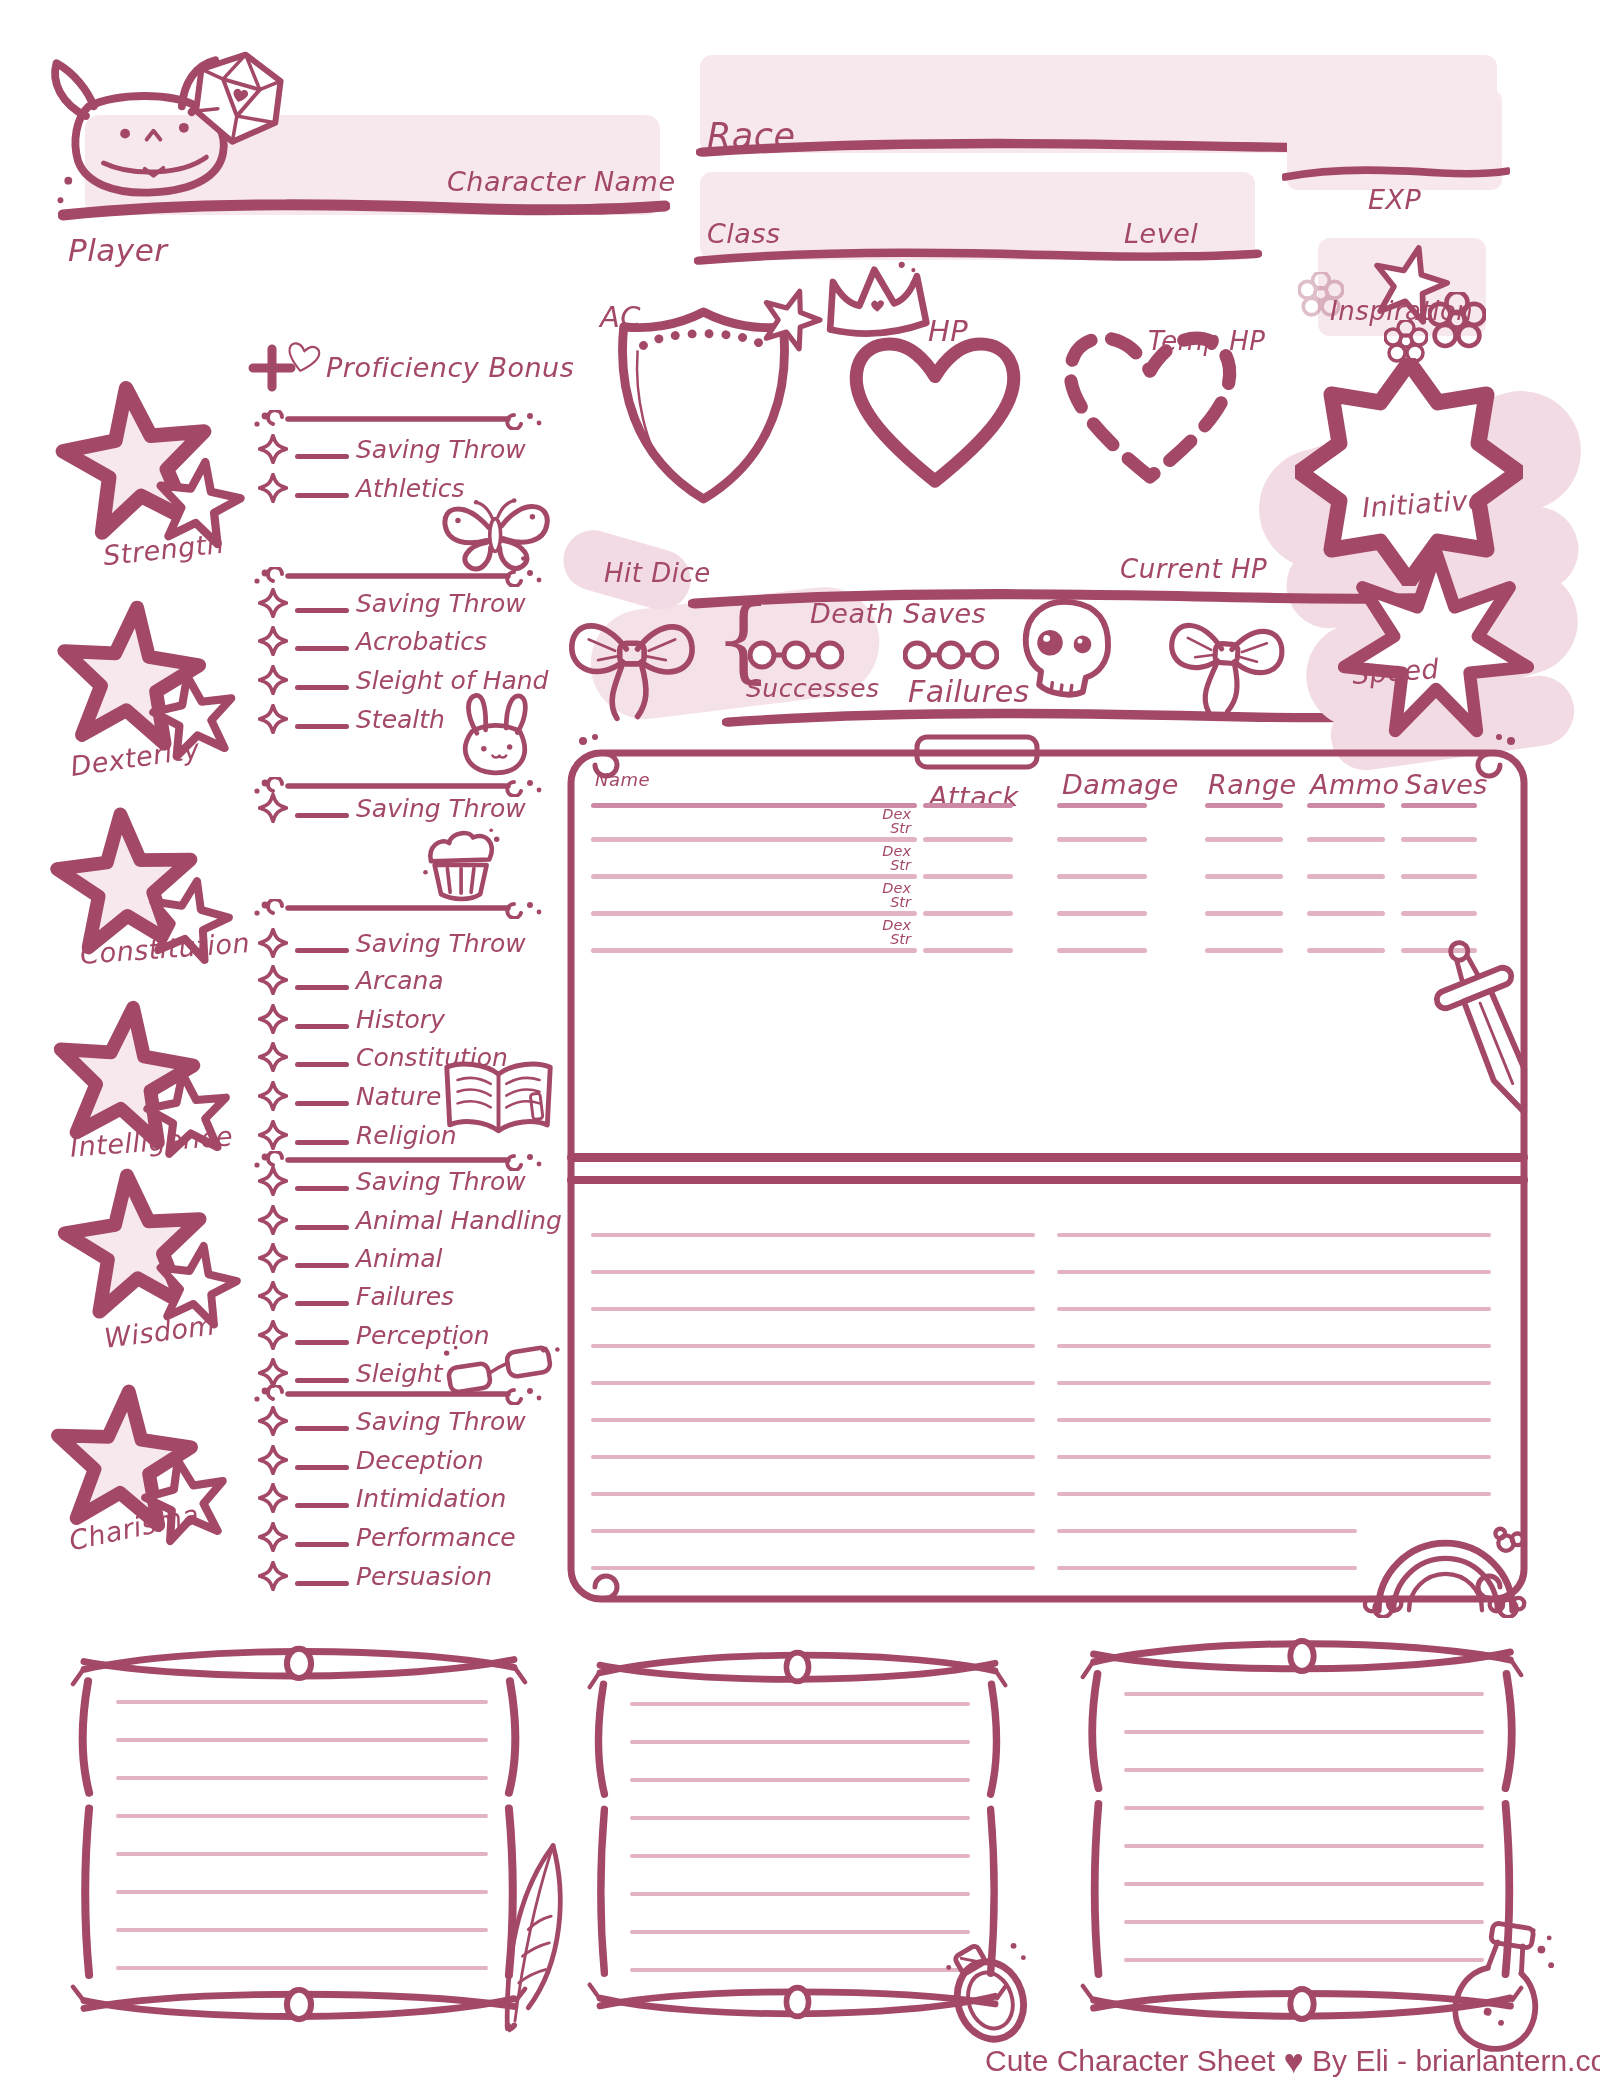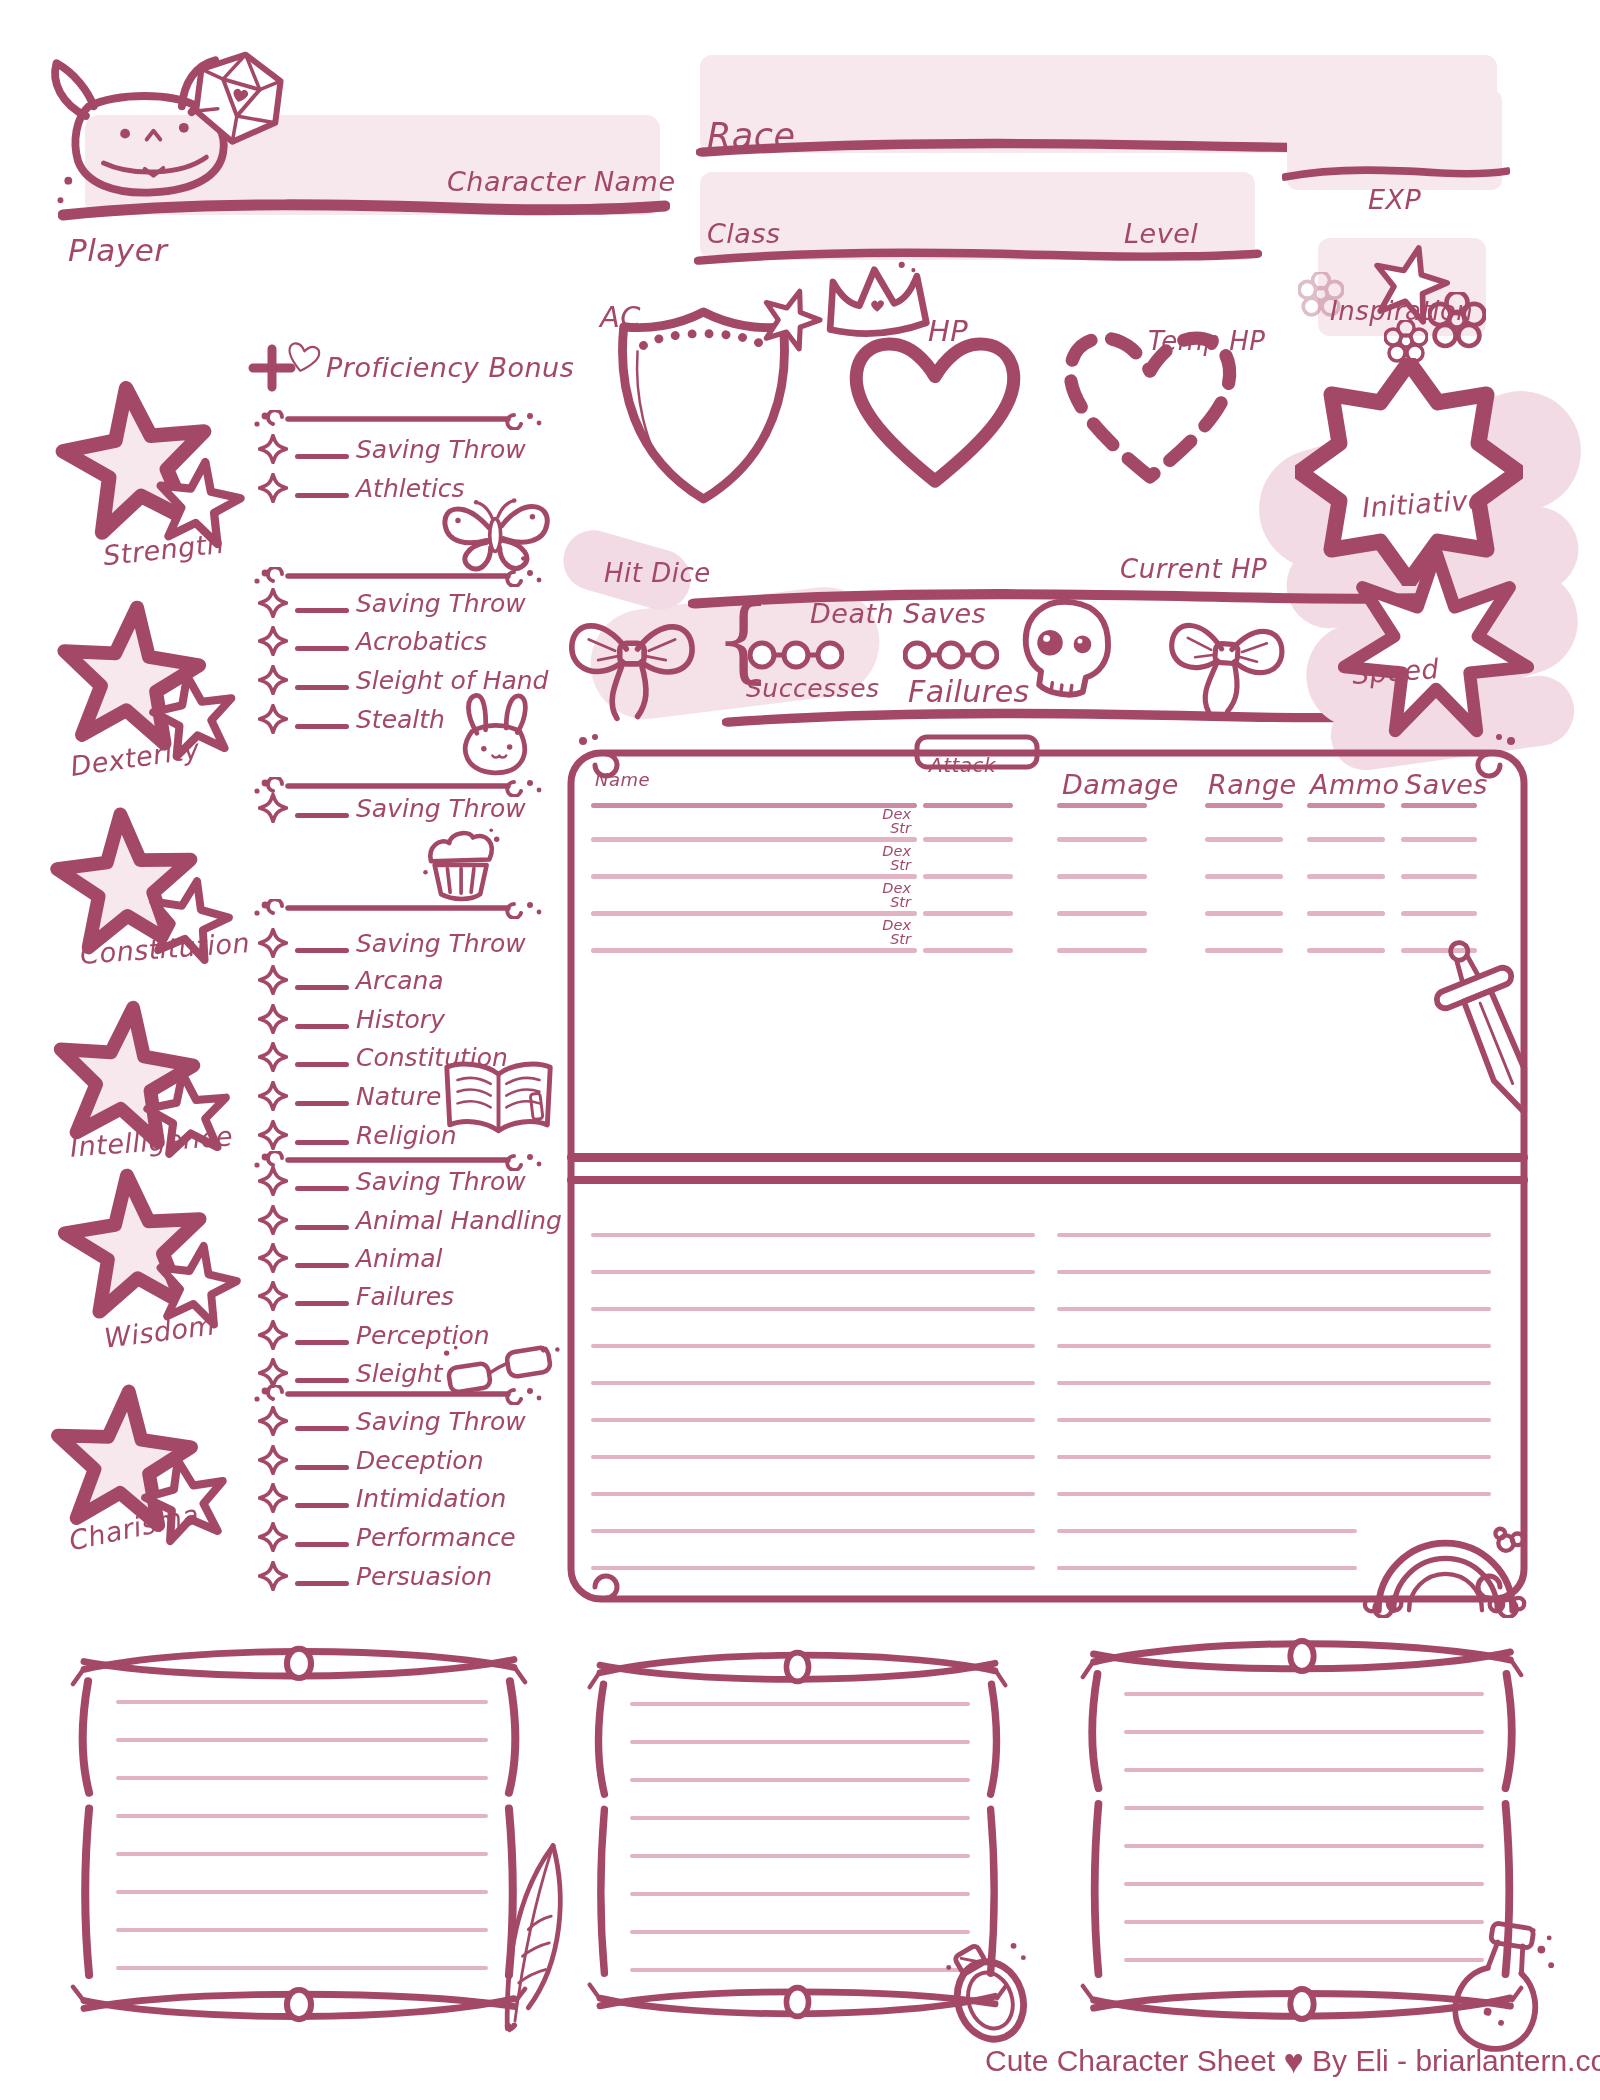--- a/index.html
+++ b/index.html
@@ -619,21 +619,21 @@
       <path d="M935,20 a11,11 0 1 1 -12,-11" class="inkstroke" stroke-width="5"></path>
       <path d="M30,842 a11,11 0 1 1 12,11" class="inkstroke" stroke-width="5"></path>
       <path d="M935,842 a11,11 0 1 0 -12,11" class="inkstroke" stroke-width="5"></path>
       <circle cx="18" cy="-4" r="4" fill="var(--ink)"></circle>
         <circle cx="30" cy="-8" r="3" fill="var(--ink)"></circle>
       <circle cx="946" cy="-4" r="4" fill="var(--ink)"></circle>
         <circle cx="934" cy="-8" r="3" fill="var(--ink)"></circle>
     </svg>
 
     <div class="lbl" style="left:30px;top:24px;font-size:18px">Name</div>
-    <div class="lbl" style="left:364px;top:8px;font-size:20px">Attack</div>
+    <div class="lbl" style="left:364px;top:36px;font-size:27px">Attack</div>
     <div class="lbl" style="left:497px;top:24px;font-size:27px">Damage</div>
     <div class="lbl" style="left:643px;top:24px;font-size:27px">Range</div>
     <div class="lbl" style="left:745px;top:24px;font-size:27px">Ammo</div>
     <div class="lbl" style="left:840px;top:24px;font-size:27px">Saves</div>
     <div class="hline" style="left:26px;top:58px;width:326px"></div>
     <div class="hline" style="left:358px;top:58px;width:90px"></div>
     <div class="hline" style="left:492px;top:58px;width:90px"></div>
     <div class="hline" style="left:640px;top:58px;width:78px"></div>
     <div class="hline" style="left:742px;top:58px;width:78px"></div>
     <div class="hline" style="left:836px;top:58px;width:76px"></div>

